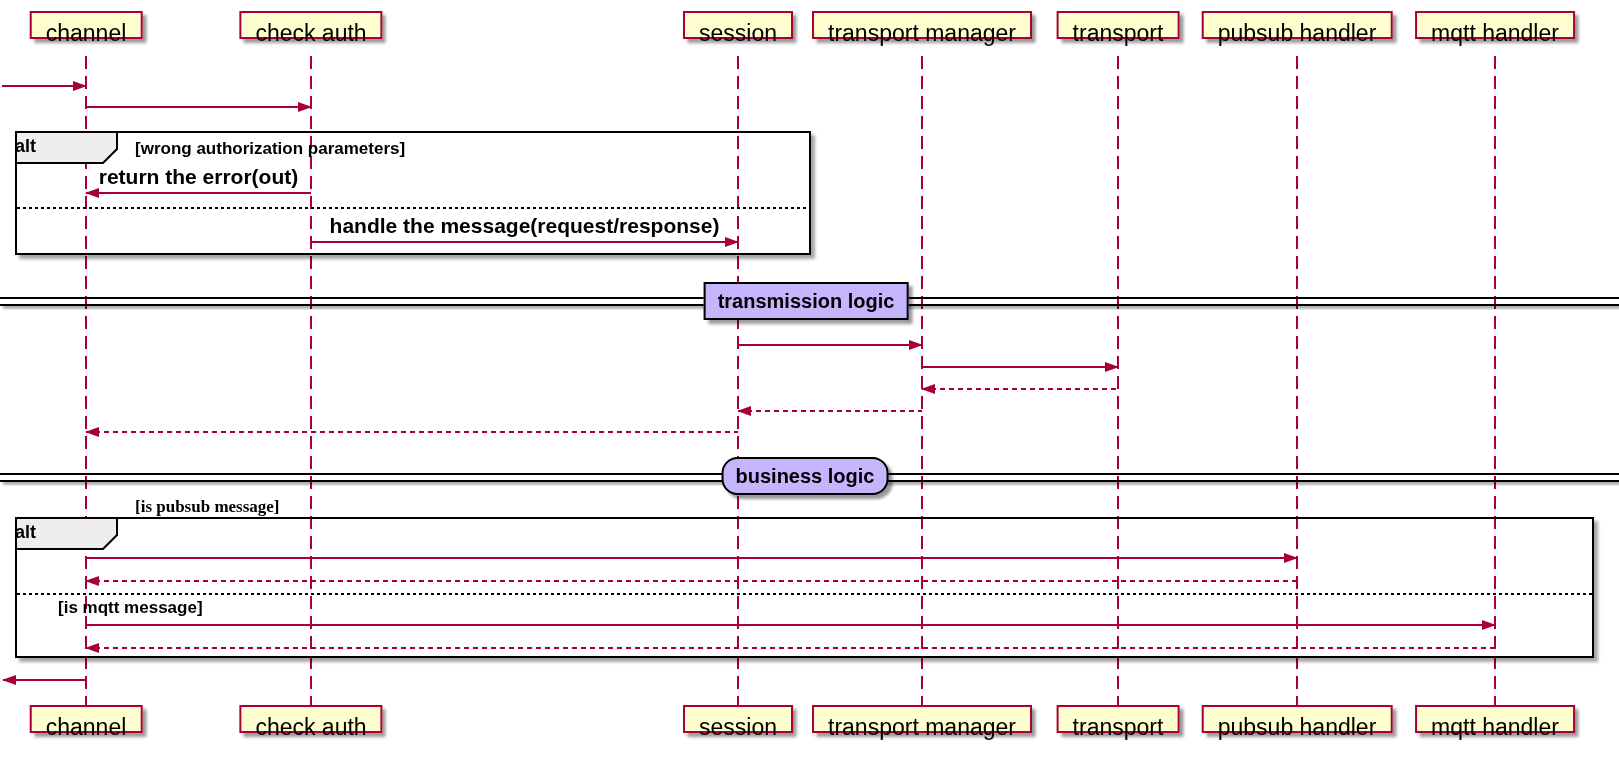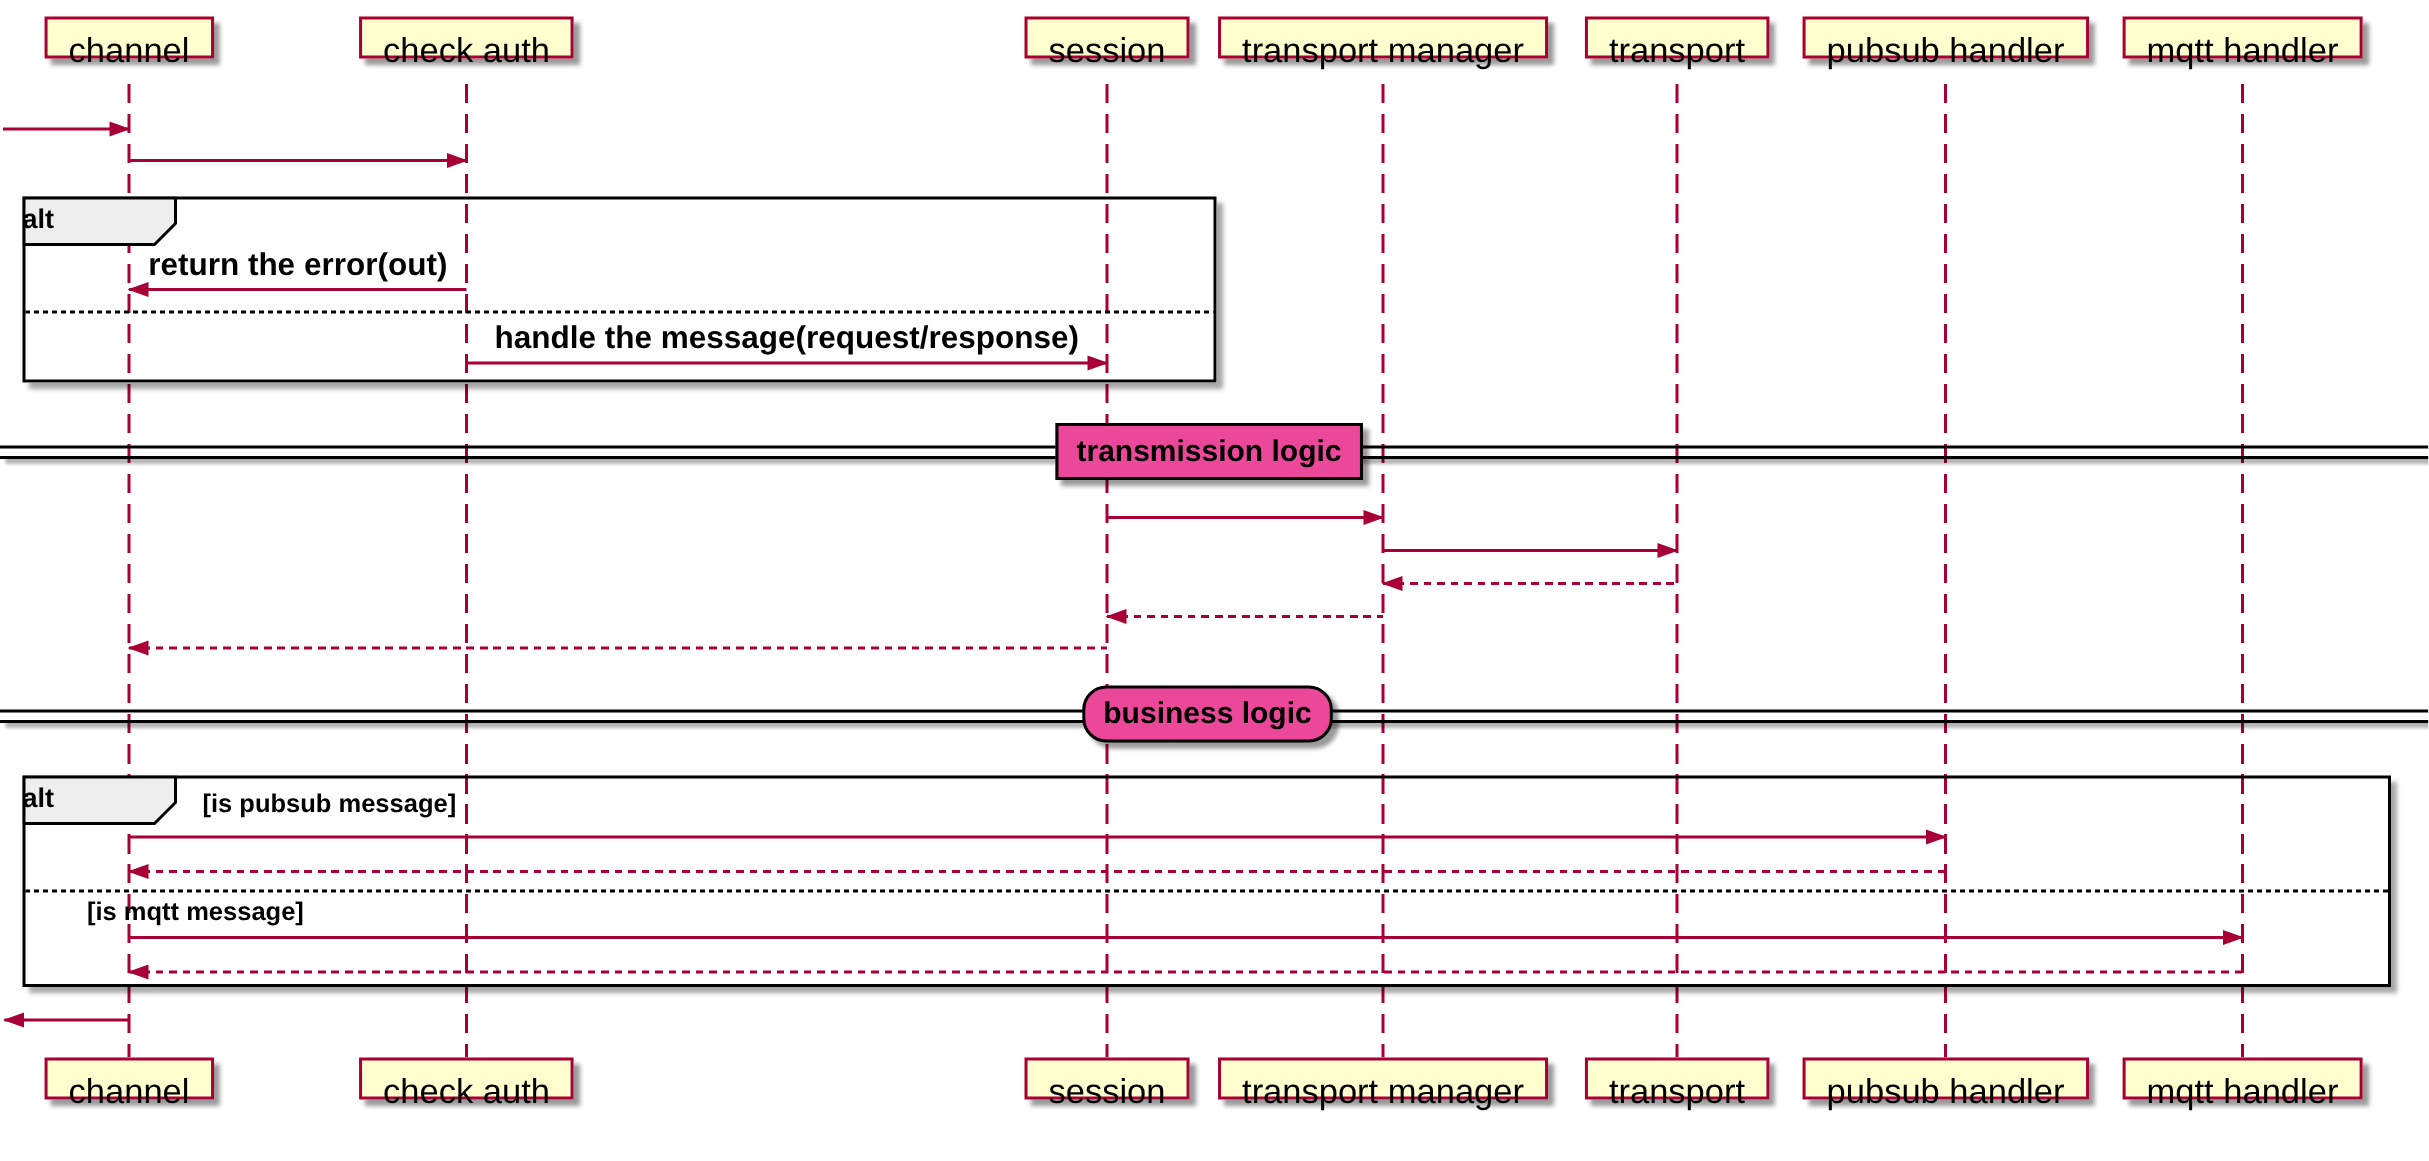--- a/index.html
+++ b/index.html
@@ -57,21 +57,21 @@
     width: 1619px;
     height: 9px;
     border-top: 2px solid #000000;
     border-bottom: 2px solid #000000;
     box-shadow: 3px 3px 2px rgba(0,0,0,0.3);
     z-index: 2;
   }
   .divbox {
     position: absolute;
     transform: translateX(-50%);
-    background: #ec4899;
+    background: #c4b5fd;
     border: 2px solid #000000;
     font-weight: bold;
     font-size: 20px;
     line-height: 24px;
     padding: 5px 12px;
     white-space: nowrap;
     box-shadow: 4px 4px 3px rgba(0,0,0,0.4);
     z-index: 3;
     color: #000000;
   }
@@ -122,27 +122,28 @@
     <div class="lifeline" style="left: 737px; top: 56px; height: 649px;"></div>
     <div class="lifeline" style="left: 921px; top: 56px; height: 649px;"></div>
     <div class="lifeline" style="left: 1117px; top: 56px; height: 649px;"></div>
     <div class="lifeline" style="left: 1296px; top: 56px; height: 649px;"></div>
     <div class="lifeline" style="left: 1494px; top: 56px; height: 649px;"></div>
     <div class="frame" style="left: 15px; top: 131px; width: 796px; height: 124px;"></div>
     <div class="pent" style="left: 15px; top: 131px;"><svg width="104" height="33" viewBox="0 0 104 33">
         <path d="M1,1 H102 V18 L88,32 H1 Z" fill="#EEEEEE" stroke="#000000" stroke-width="2"></path>
       </svg></div>
     <div class="alt-tag" style="left: 15px; top: 135px;">alt</div>
+    <div class="cond" style="left: 135px; top: 138px;">[wrong authorization parameters]</div>
     <div class="fsep" style="left: 17px; top: 207px; width: 792px;"></div>
     <div class="frame" style="left: 15px; top: 517px; width: 1579px; height: 141px;"></div>
     <div class="pent" style="left: 15px; top: 517px;"><svg width="104" height="33" viewBox="0 0 104 33">
         <path d="M1,1 H102 V18 L88,32 H1 Z" fill="#EEEEEE" stroke="#000000" stroke-width="2"></path>
       </svg></div>
     <div class="alt-tag" style="left: 15px; top: 521px;">alt</div>
-    <div class="cond" style="left: 135px; top: 525px;">[is pubsub message]</div>
+    <div class="cond" style="left: 135px; top: 496px; font-family: Liberation Serif, serif;">[is pubsub message]</div>
     <div class="cond" style="left: 18px; top: 597px; padding-left: 40px;">[is mqtt message]</div>
     <div class="fsep" style="left: 17px; top: 593px; width: 1575px;"></div>
     <div class="divline" style="top: 297px;"></div>
     <div class="divbox" style="left: 806px; top: 282px;">transmission logic</div>
     <div class="divline" style="top: 473px;"></div>
     <div class="divbox" style="left: 805px; top: 457px; border-radius: 16px;">business logic</div>
     <div class="msg" style="left: 2px; top: 85px; width: 84px;">
       <div class="ln ln-solid"></div>
       <div class="head head-r"></div>
     </div>

